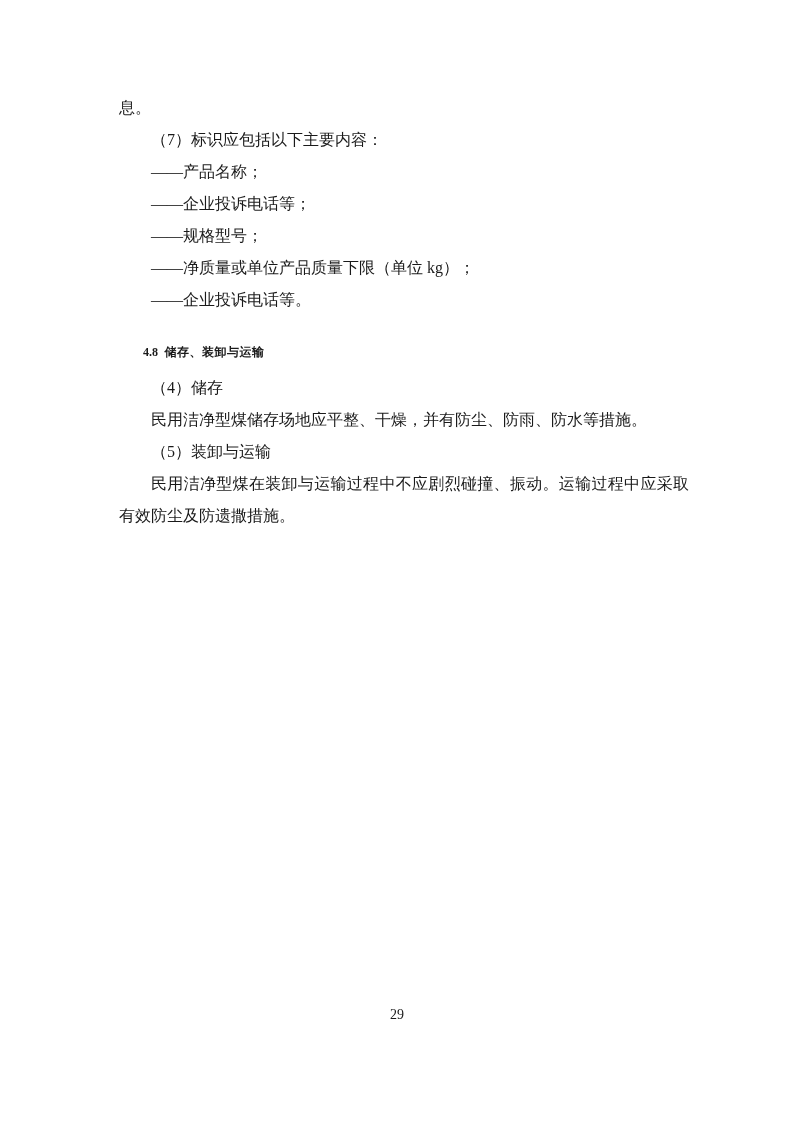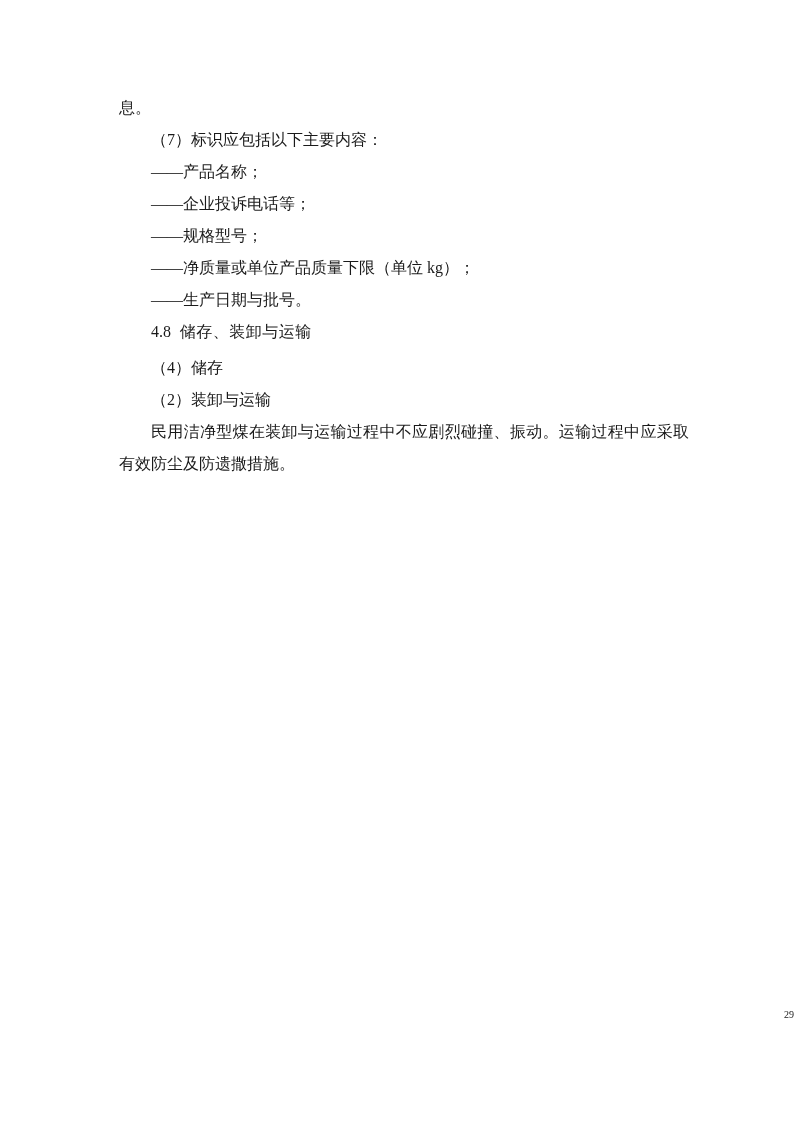--- a/index.html
+++ b/index.html
@@ -29,66 +29,67 @@
     line-height: 32px;
     text-align: justify;
   }
   .para {
     margin: 0;
   }
   .indent {
     text-indent: 2em;
   }
   .heading {
-    font-size: 16px;
+    font-size: 12px;
     line-height: 32px;
-    font-weight: normal;
-    margin: 0 0 4px 0;
+    font-weight: bold;
+    margin: 20px 0 4px 0;
     padding-left: 2em;
   }
   .heading .num {
     font-family: "Liberation Serif", "DejaVu Serif", serif;
     margin-right: 0.55em;
   }
   .heading .title {
     font-family: "Liberation Sans", "DejaVu Sans", sans-serif;
     letter-spacing: 0.5px;
   }
   .page-number {
     position: absolute;
     left: 0;
     right: 0;
     top: 1005px;
-    text-align: right;
-    font-size: 10px;
+    text-align: center;
+    font-size: 14px;
     line-height: 20px;
     color: #1a1a1a;
   }
 </style>
 </head>
 <body>
 
 <div class="page">
   <div class="content">
 
     <p class="para">息。</p>
 
     <p class="para indent">（7）标识应包括以下主要内容：</p>
 
     <p class="para indent">——产品名称；</p>
     <p class="para indent">——企业投诉电话等；</p>
     <p class="para indent">——规格型号；</p>
     <p class="para indent">——净质量或单位产品质量下限（单位 kg）；</p>
-    <p class="para indent">——生产日期与批号。</p>
+    <p class="para indent">——企业投诉电话等。</p>
 
     <h2 class="heading">
       <span class="num">4.8</span><span class="title">储存、装卸与运输</span>
     </h2>
 
     <p class="para indent">（4）储存</p>
+    <p class="para indent">民用洁净型煤储存场地应平整、干燥，并有防尘、防雨、防水等措施。</p>
 
-    <p class="para indent">（2）装卸与运输</p>
+    <p class="para indent">（5）装卸与运输</p>
     <p class="para indent">民用洁净型煤在装卸与运输过程中不应剧烈碰撞、振动。运输过程中应采取有效防尘及防遗撒措施。</p>
 
   </div>
 
   <div class="page-number">29</div>
 </div>
 
 </body></html>

